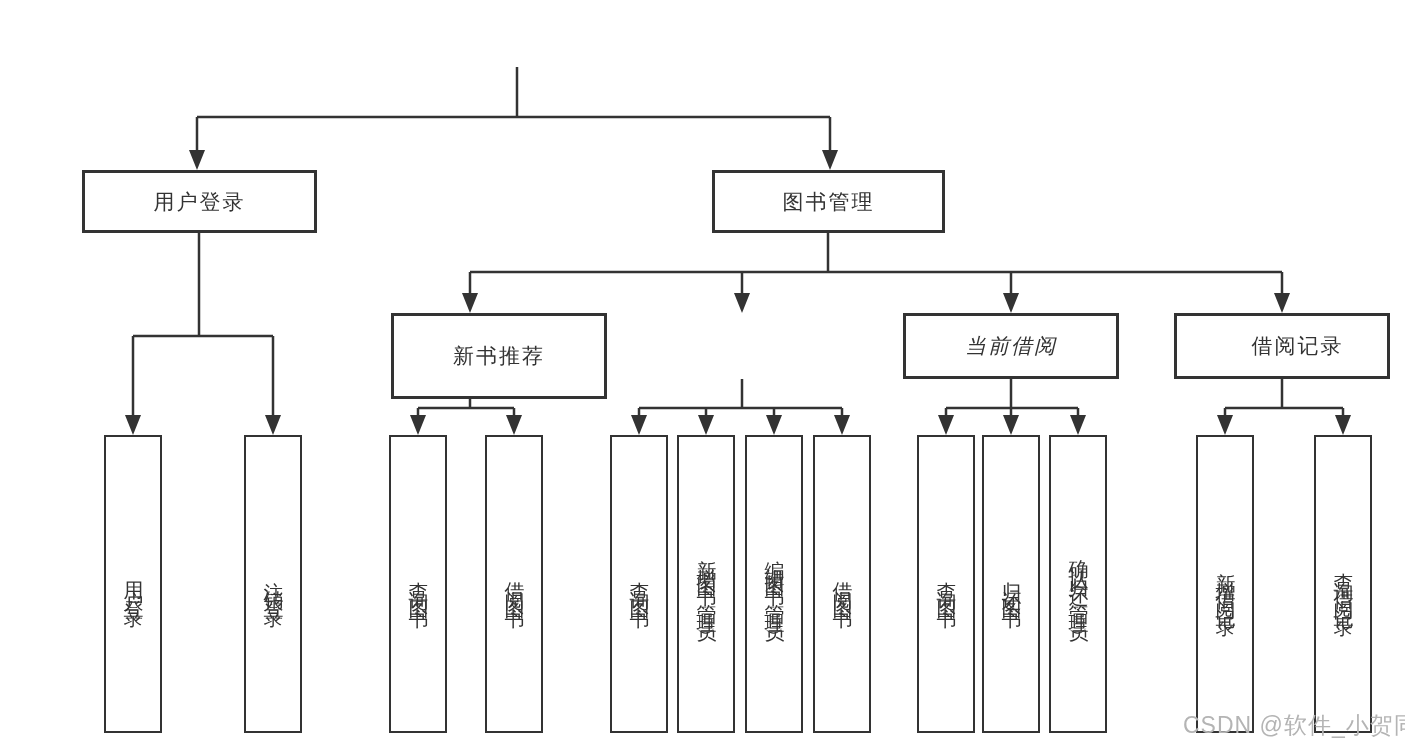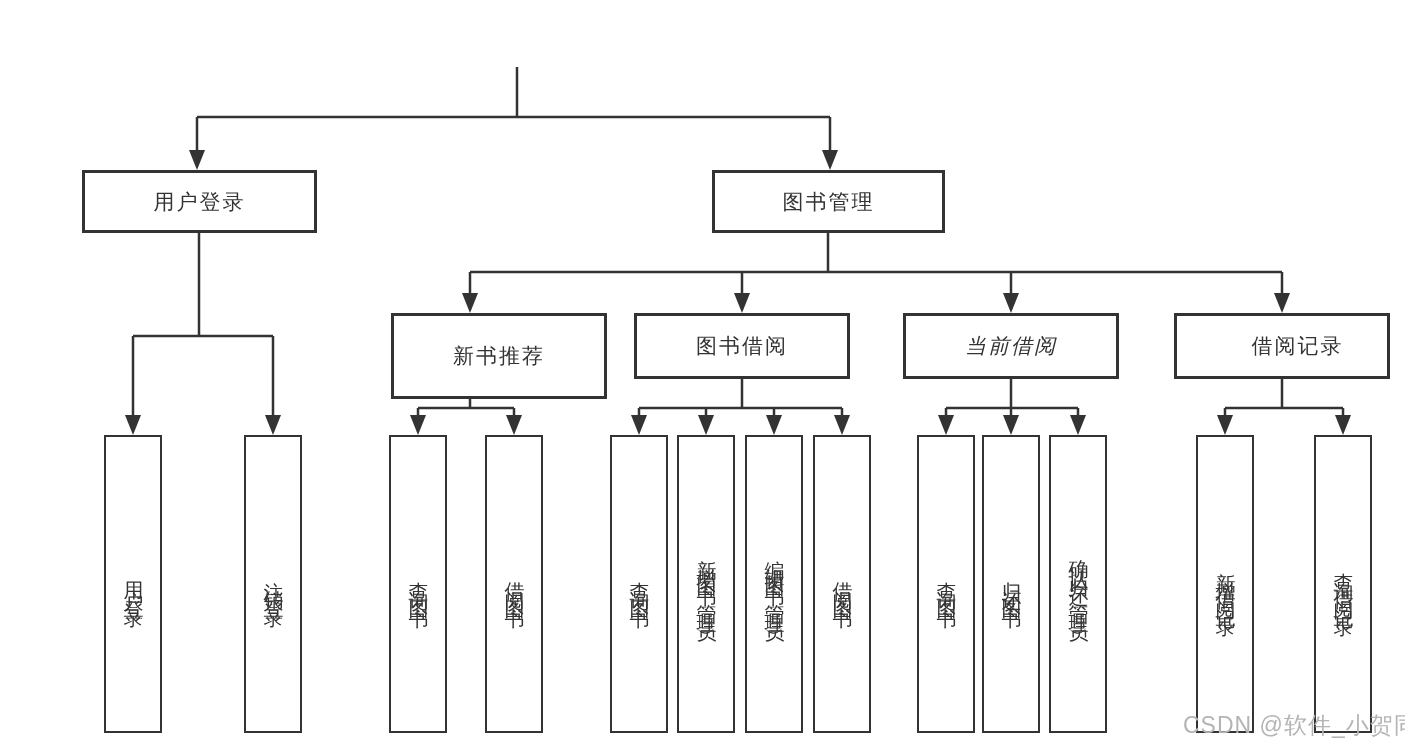--- a/index.html
+++ b/index.html
@@ -126,21 +126,20 @@
       <polygon points="1217,415 1233,415 1225,435"></polygon>
       <polygon points="1335,415 1351,415 1343,435"></polygon>
     </g>
   </svg>
 
 
   <div class="box" style="left:82px; top:170px; width:235px; height:63px;">用户登录</div>
   <div class="box" style="left:712px; top:170px; width:233px; height:63px;">图书管理</div>
 
   <div class="box" style="left:370px; top:313px; width:216px; height:86px;margin-left:21px;">新书推荐</div>
-  <div class="box" style="left:634px; top:313px; width:216px; height:66px;">图书借阅</div>
   <div class="box" style="left:903px; top:313px; width:216px; height:66px;font-style:italic;">当前借阅</div>
   <div class="box" style="left:1174px; top:313px; width:216px; height:66px;padding-left:31px;">借阅记录</div>
 
   <div class="box leaf" style="left:104px; top:435px; width:58px; height:298px;">用户登录</div>
   <div class="box leaf" style="left:244px; top:435px; width:58px; height:298px;">注销登录</div>
 
   <div class="box leaf" style="left:389px; top:435px; width:58px; height:298px;">查询图书</div>
   <div class="box leaf" style="left:485px; top:435px; width:58px; height:298px;">借阅图书</div>
 
   <div class="box leaf" style="left:610px; top:435px; width:58px; height:298px;">查询图书</div>

